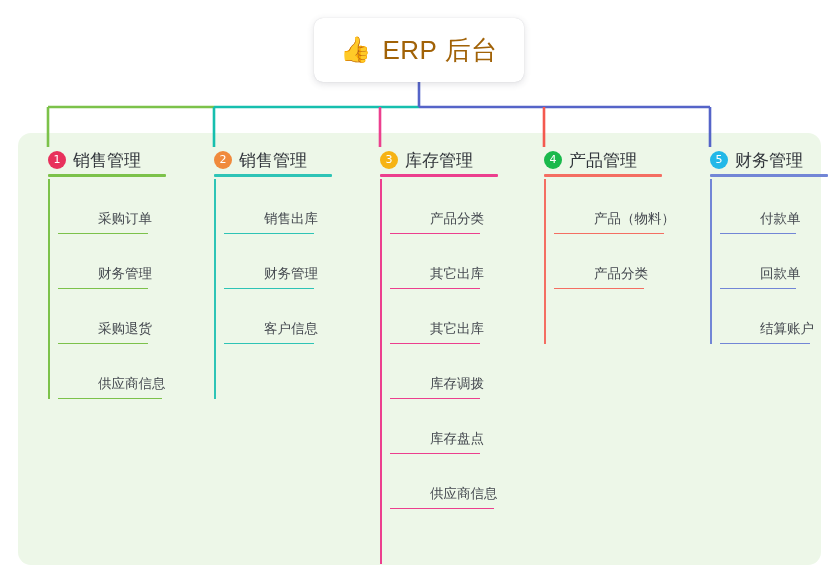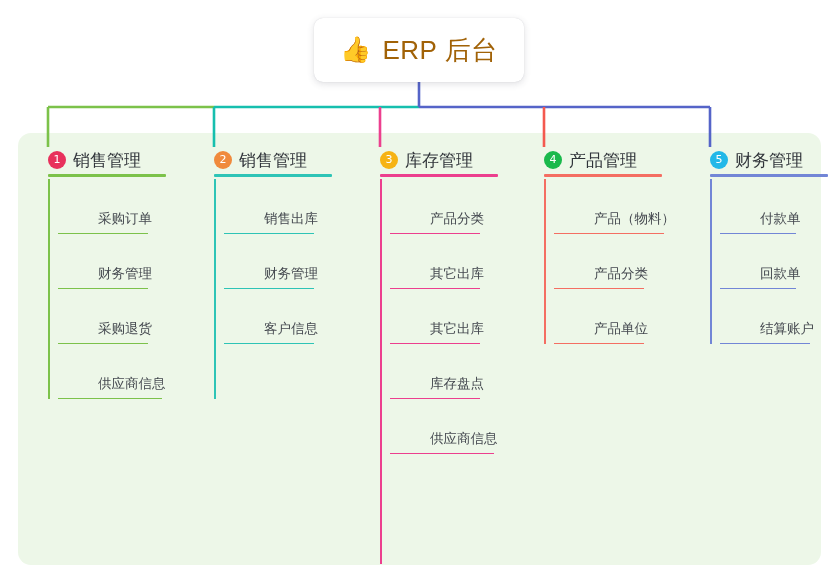--- a/index.html
+++ b/index.html
@@ -231,20 +231,24 @@
           </div>
           <div class="item">
             <span class="label">其它出库</span>
             <div class="rule" style="width: 90px; background: rgb(236, 63, 142);"></div>
           </div>
           <div class="item">
             <span class="label">其它出库</span>
             <div class="rule" style="width: 90px; background: rgb(236, 63, 142);"></div>
           </div>
           <div class="item">
+            <span class="label">库存调拨</span>
+            <div class="rule" style="width: 90px; background: rgb(236, 63, 142);"></div>
+          </div>
+          <div class="item">
             <span class="label">库存盘点</span>
             <div class="rule" style="width: 90px; background: rgb(236, 63, 142);"></div>
           </div>
           <div class="item">
             <span class="label">供应商信息</span>
             <div class="rule" style="width: 104px; background: rgb(236, 63, 142);"></div>
           </div>
         </div>
       </div>
       <div class="column" style="left: 526px;">
@@ -256,24 +260,20 @@
         <div class="items">
           <div class="spine" style="background: rgb(244, 110, 98); height: 165px;"></div>
           <div class="item">
             <span class="label">产品（物料）</span>
             <div class="rule" style="width: 110px; background: rgb(244, 110, 98);"></div>
           </div>
           <div class="item">
             <span class="label">产品分类</span>
             <div class="rule" style="width: 90px; background: rgb(244, 110, 98);"></div>
           </div>
-          <div class="item">
-            <span class="label">产品单位</span>
-            <div class="rule" style="width: 90px; background: rgb(244, 110, 98);"></div>
-          </div>
         </div>
       </div>
       <div class="column" style="left: 692px;">
         <div class="col-head">
           <span class="badge" style="background: rgb(34, 184, 232);">5</span>
           <span class="col-title">财务管理</span>
           <div class="head-rule" style="width: 118px; background: rgb(114, 134, 214);"></div>
         </div>
         <div class="items">
           <div class="spine" style="background: rgb(114, 134, 214); height: 165px;"></div>

